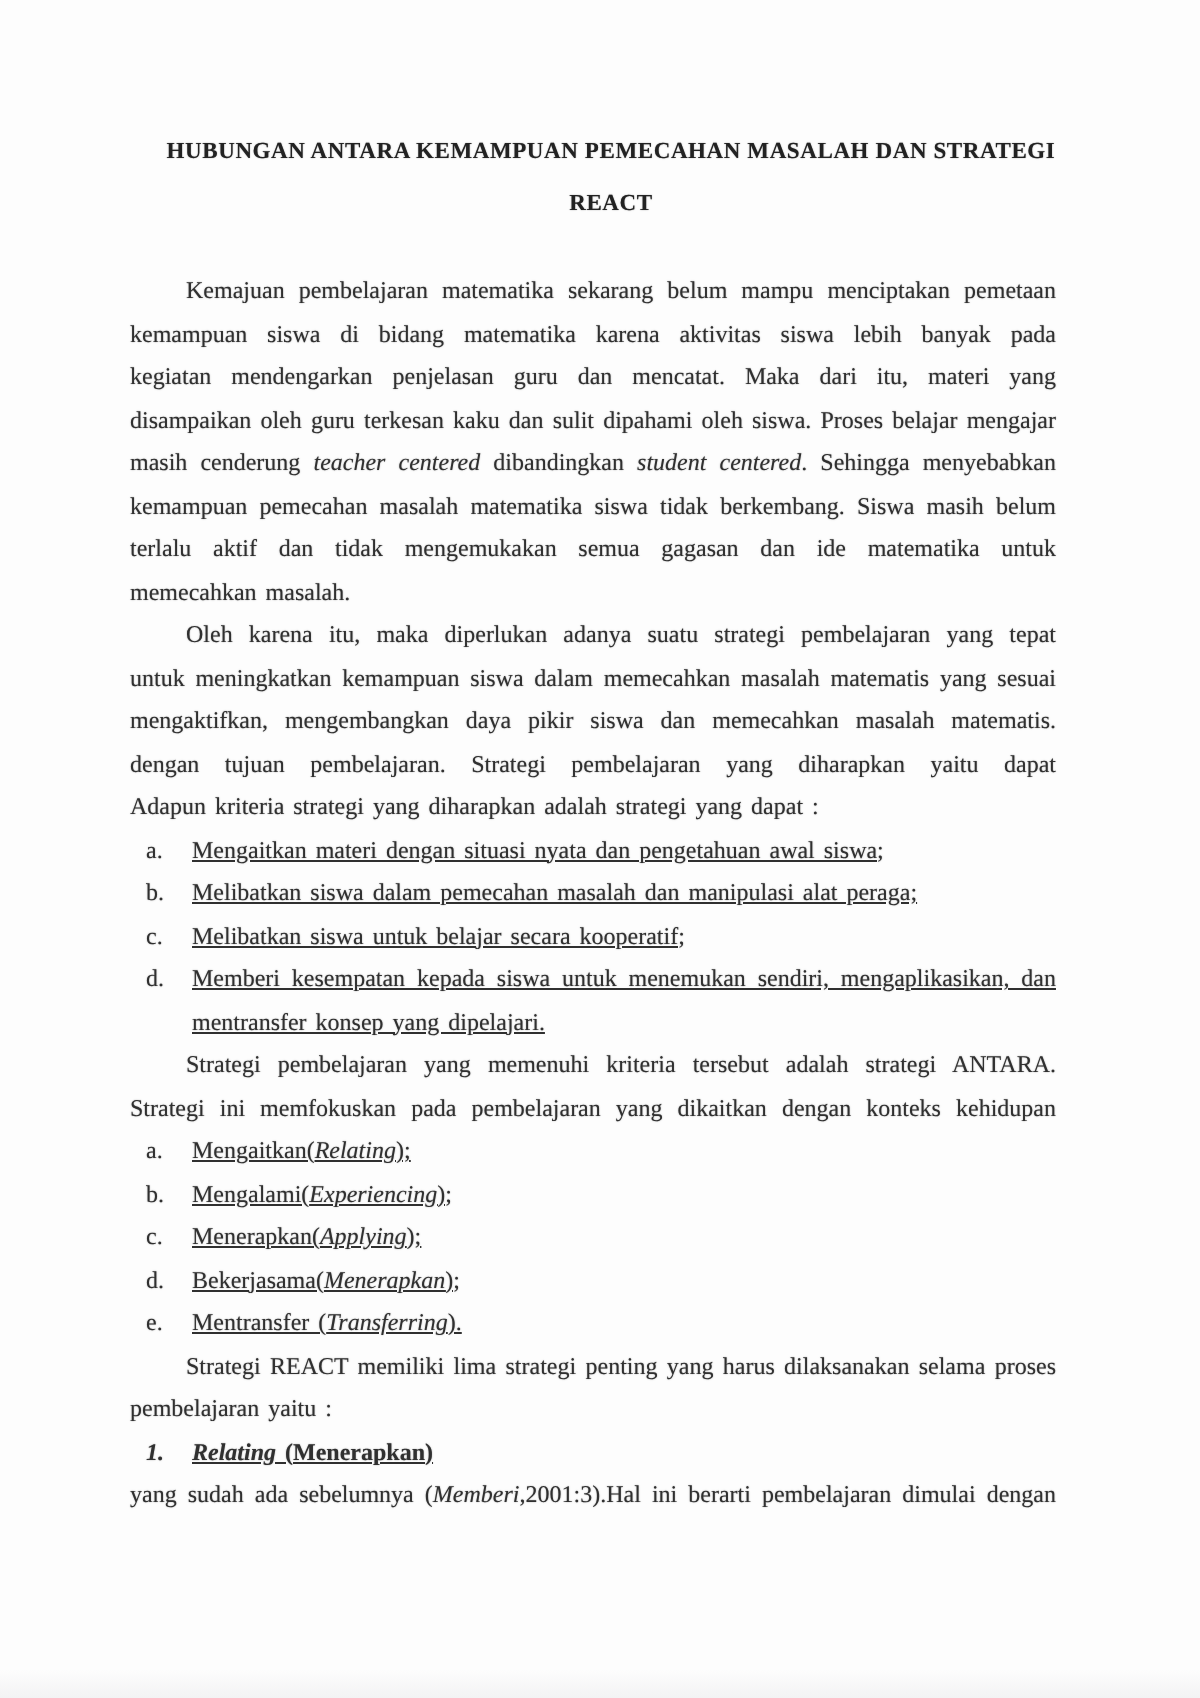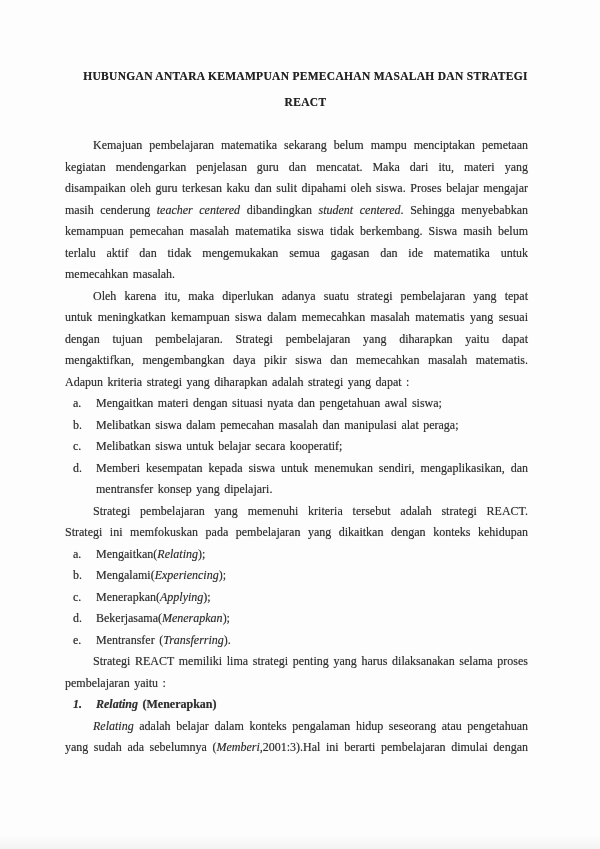--- a/index.html
+++ b/index.html
@@ -42,21 +42,21 @@
   .line.just { text-align: justify; text-align-last: justify; }
   .line.left { text-align: right; text-align-last: left; }
   .line.indent { text-indent: 28px; }
   .li { display: flex; align-items: flex-start; }
   .li .marker {
     flex: 0 0 31px;
     width: 31px;
     box-sizing: border-box;
     padding-left: 8px;
   }
-  .li .content { flex: 1 1 auto; min-width: 0; }
+  .li .content { flex: 1 1 auto; min-width: 0; text-decoration: underline; }
   .seg.i { font-style: italic; }
   .seg.b { font-weight: bold; }
   .heading .marker, .heading .content { font-weight: bold; }
   .scan-strip {
     position: absolute;
     left: 0; right: 0; bottom: 0;
     height: 14px;
     background: linear-gradient(to bottom, rgba(253,253,253,0), #f3f3f4);
   }
 </style>
@@ -64,32 +64,33 @@
 <body>
 
 <div class="page">
   <div class="doc-title">
     <div>HUBUNGAN ANTARA KEMAMPUAN PEMECAHAN  MASALAH DAN STRATEGI</div>
     <div>REACT</div>
   </div>
   <div class="doc-body">
       <div class="block paragraph">
         <div class="line just indent"><span class="seg">Kemajuan pembelajaran matematika sekarang belum mampu menciptakan pemetaan</span></div>
+        <div class="line just"><span class="seg">kemampuan siswa di bidang matematika karena aktivitas siswa lebih banyak pada</span></div>
         <div class="line just"><span class="seg">kegiatan mendengarkan penjelasan guru dan mencatat. Maka dari itu, materi yang</span></div>
         <div class="line just"><span class="seg">disampaikan oleh guru terkesan kaku dan sulit dipahami oleh siswa. Proses belajar mengajar</span></div>
         <div class="line just"><span class="seg">masih cenderung </span><span class="seg i">teacher centered</span><span class="seg"> dibandingkan </span><span class="seg i">student centered</span><span class="seg">. Sehingga menyebabkan</span></div>
         <div class="line just"><span class="seg">kemampuan pemecahan masalah matematika siswa tidak berkembang. Siswa masih belum</span></div>
         <div class="line just"><span class="seg">terlalu aktif dan tidak mengemukakan semua gagasan dan ide matematika untuk</span></div>
         <div class="line left"><span class="seg">memecahkan masalah.</span></div>
       </div>
       <div class="block paragraph">
         <div class="line just indent"><span class="seg">Oleh karena itu, maka diperlukan adanya suatu strategi pembelajaran yang tepat</span></div>
         <div class="line just"><span class="seg">untuk meningkatkan kemampuan siswa dalam memecahkan masalah matematis yang sesuai</span></div>
+        <div class="line just"><span class="seg">mengaktifkan, mengembangkan daya pikir siswa dan memecahkan masalah matematis.</span></div>
         <div class="line just"><span class="seg">dengan tujuan pembelajaran. Strategi pembelajaran yang diharapkan yaitu dapat</span></div>
-        <div class="line just"><span class="seg">mengaktifkan, mengembangkan daya pikir siswa dan memecahkan masalah matematis.</span></div>
         <div class="line left"><span class="seg">Adapun kriteria strategi yang diharapkan adalah strategi  yang dapat :</span></div>
       </div>
       <div class="block li list-item">
         <span class="marker"><span class="seg">a.</span></span>
         <div class="content">
           <div class="line left"><span class="seg">Mengaitkan materi dengan situasi nyata dan pengetahuan awal siswa;</span></div>
         </div>
       </div>
       <div class="block li list-item">
         <span class="marker"><span class="seg">b.</span></span>
@@ -104,21 +105,21 @@
         </div>
       </div>
       <div class="block li list-item">
         <span class="marker"><span class="seg">d.</span></span>
         <div class="content">
           <div class="line just"><span class="seg">Memberi kesempatan kepada siswa untuk menemukan sendiri, mengaplikasikan, dan</span></div>
           <div class="line left"><span class="seg">mentransfer konsep yang dipelajari.</span></div>
         </div>
       </div>
       <div class="block paragraph">
-        <div class="line just indent"><span class="seg">Strategi pembelajaran yang memenuhi kriteria tersebut adalah strategi REACT.</span></div>
+        <div class="line just indent"><span class="seg">Strategi pembelajaran yang memenuhi kriteria tersebut adalah strategi ANTARA.</span></div>
         <div class="line just"><span class="seg">Strategi ini memfokuskan pada pembelajaran yang dikaitkan dengan konteks kehidupan</span></div>
       </div>
       <div class="block li list-item">
         <span class="marker"><span class="seg">a.</span></span>
         <div class="content">
           <div class="line left"><span class="seg">Mengaitkan(</span><span class="seg i">Relating</span><span class="seg">);</span></div>
         </div>
       </div>
       <div class="block li list-item">
         <span class="marker"><span class="seg">b.</span></span>
@@ -148,18 +149,17 @@
         <div class="line just indent"><span class="seg">Strategi REACT memiliki lima strategi penting yang harus dilaksanakan selama proses</span></div>
         <div class="line left"><span class="seg">pembelajaran yaitu :</span></div>
       </div>
       <div class="block li heading">
         <span class="marker"><span class="seg i b">1.</span></span>
         <div class="content">
           <div class="line left"><span class="seg i b">Relating</span><span class="seg b"> (Menerapkan)</span></div>
         </div>
       </div>
       <div class="block paragraph">
-        <div class="line just indent"><span class="seg i">Relating</span><span class="seg"> adalah belajar dalam konteks pengalaman hidup seseorang atau pengetahuan</span></div>
         <div class="line just"><span class="seg">yang sudah ada sebelumnya (</span><span class="seg i">Memberi</span><span class="seg">,2001:3).Hal ini berarti pembelajaran dimulai dengan</span></div>
       </div>
     </div>
   <div class="scan-strip"></div>
 </div>
 
 </body></html>

